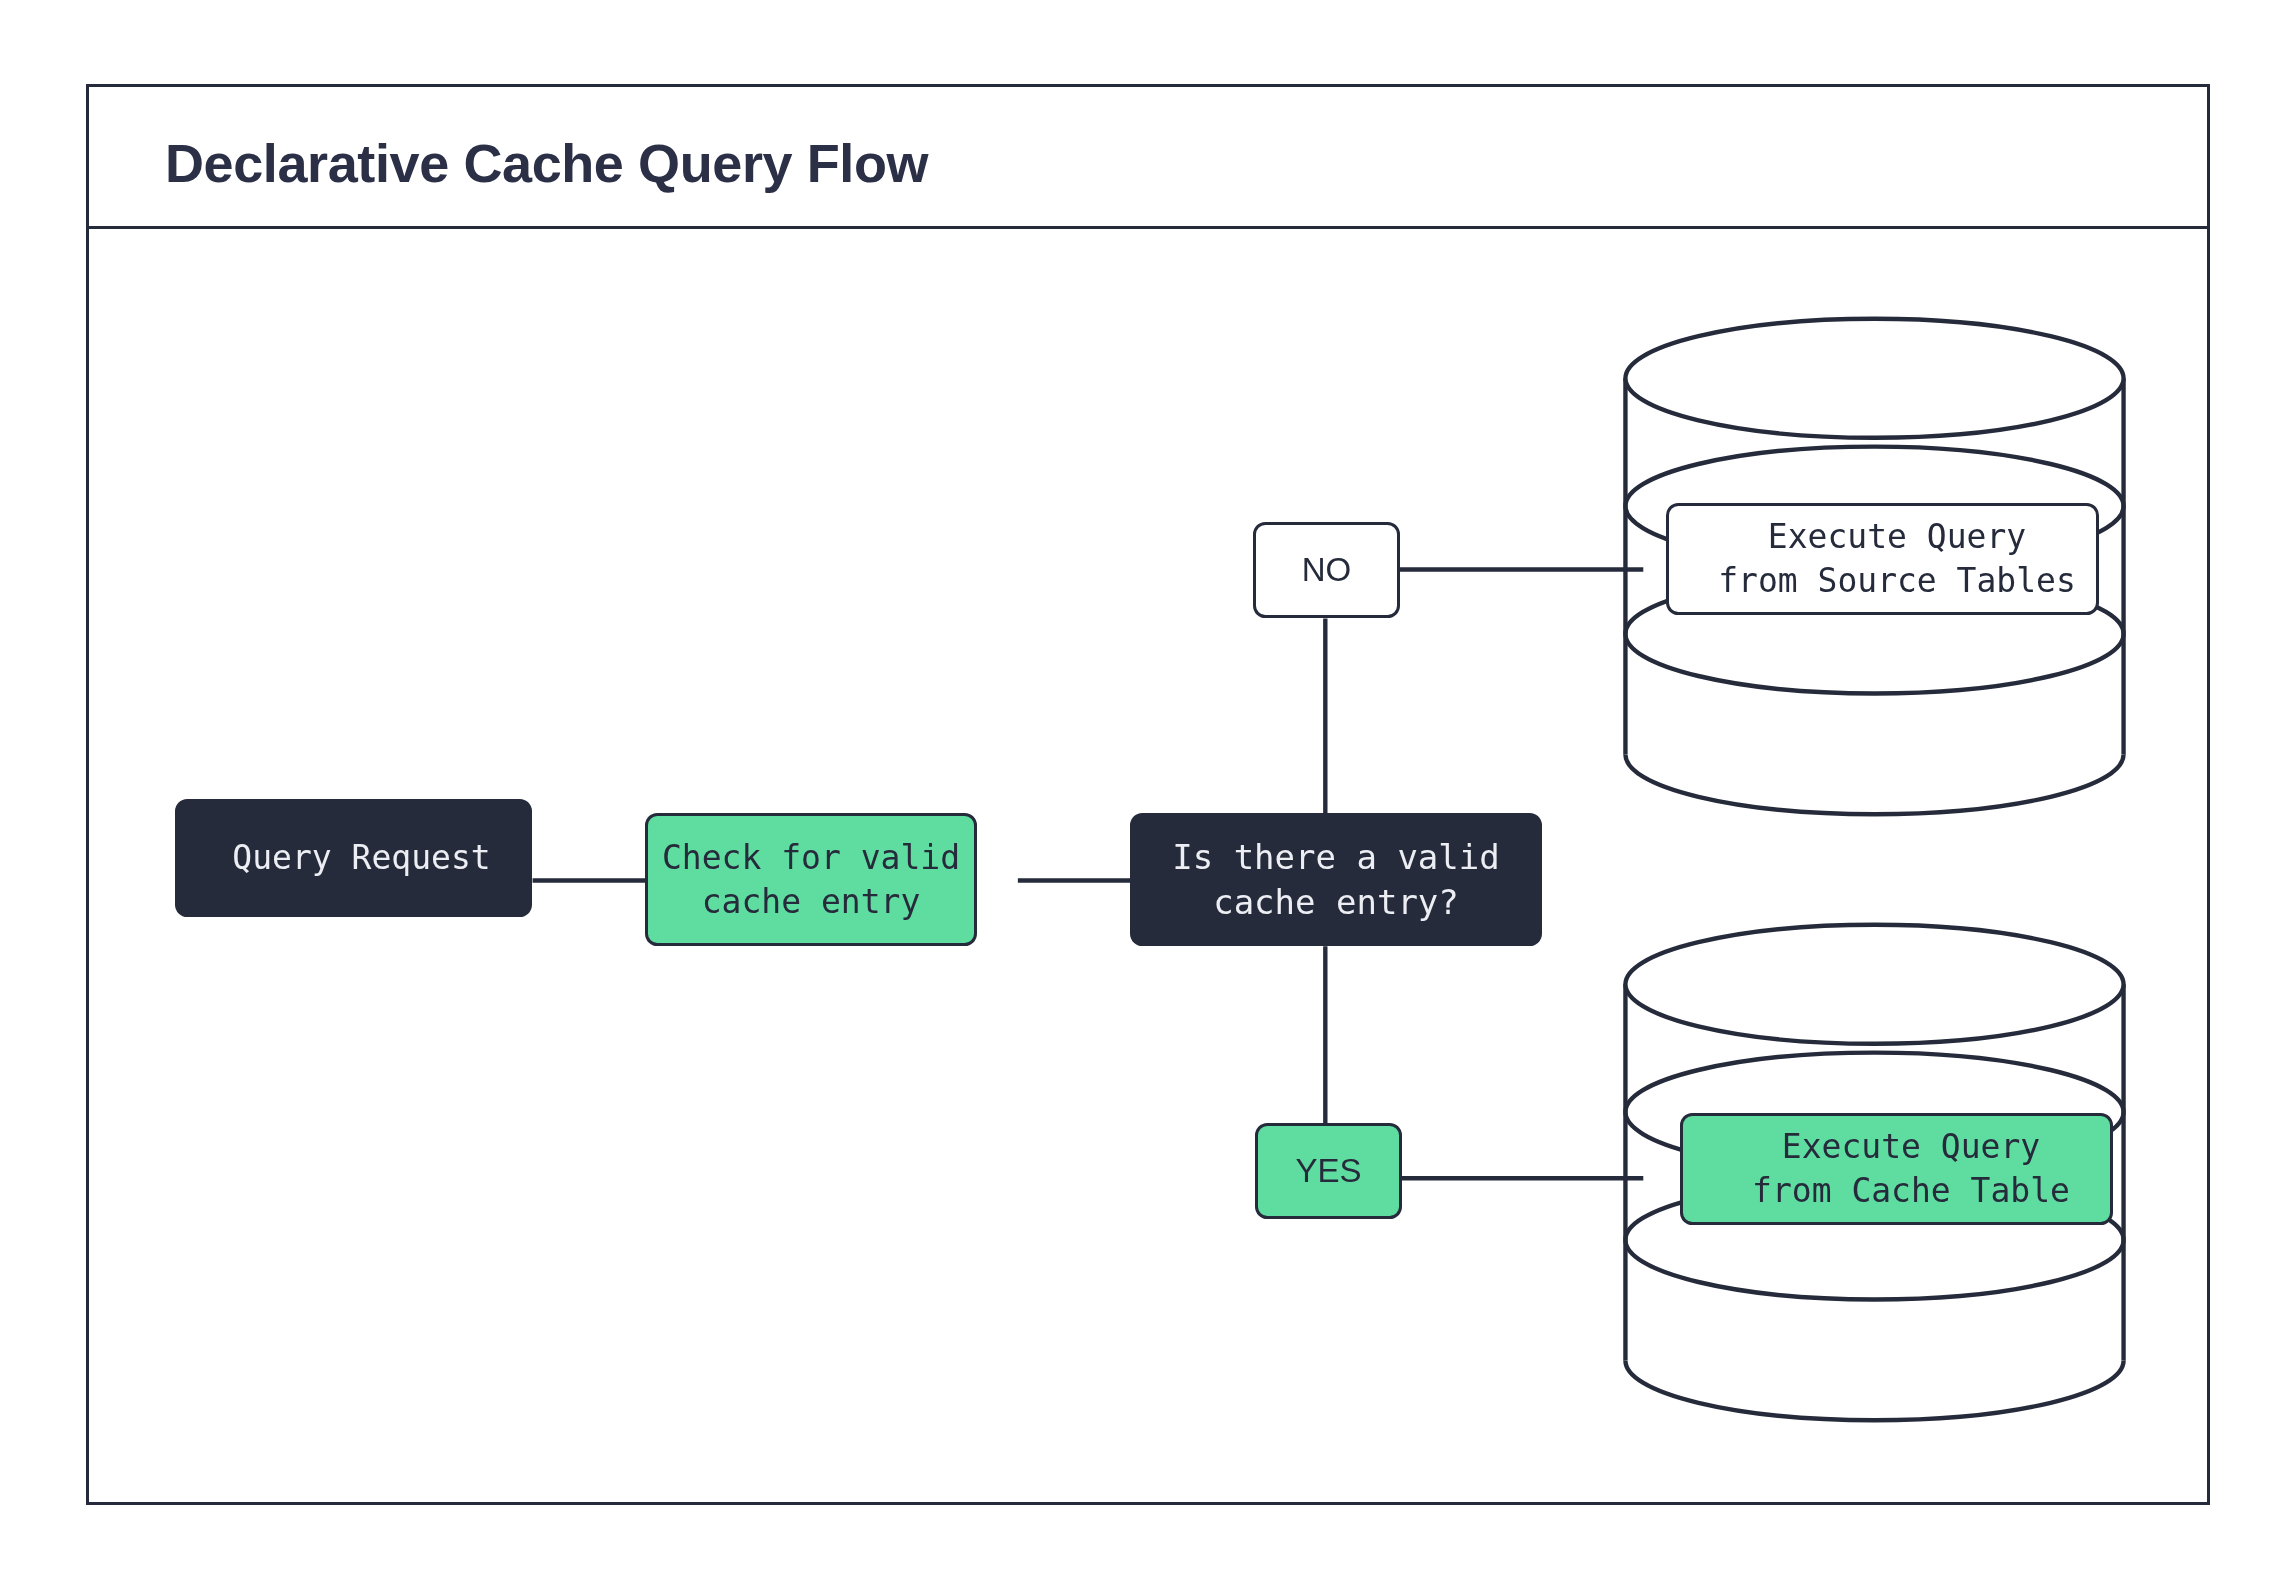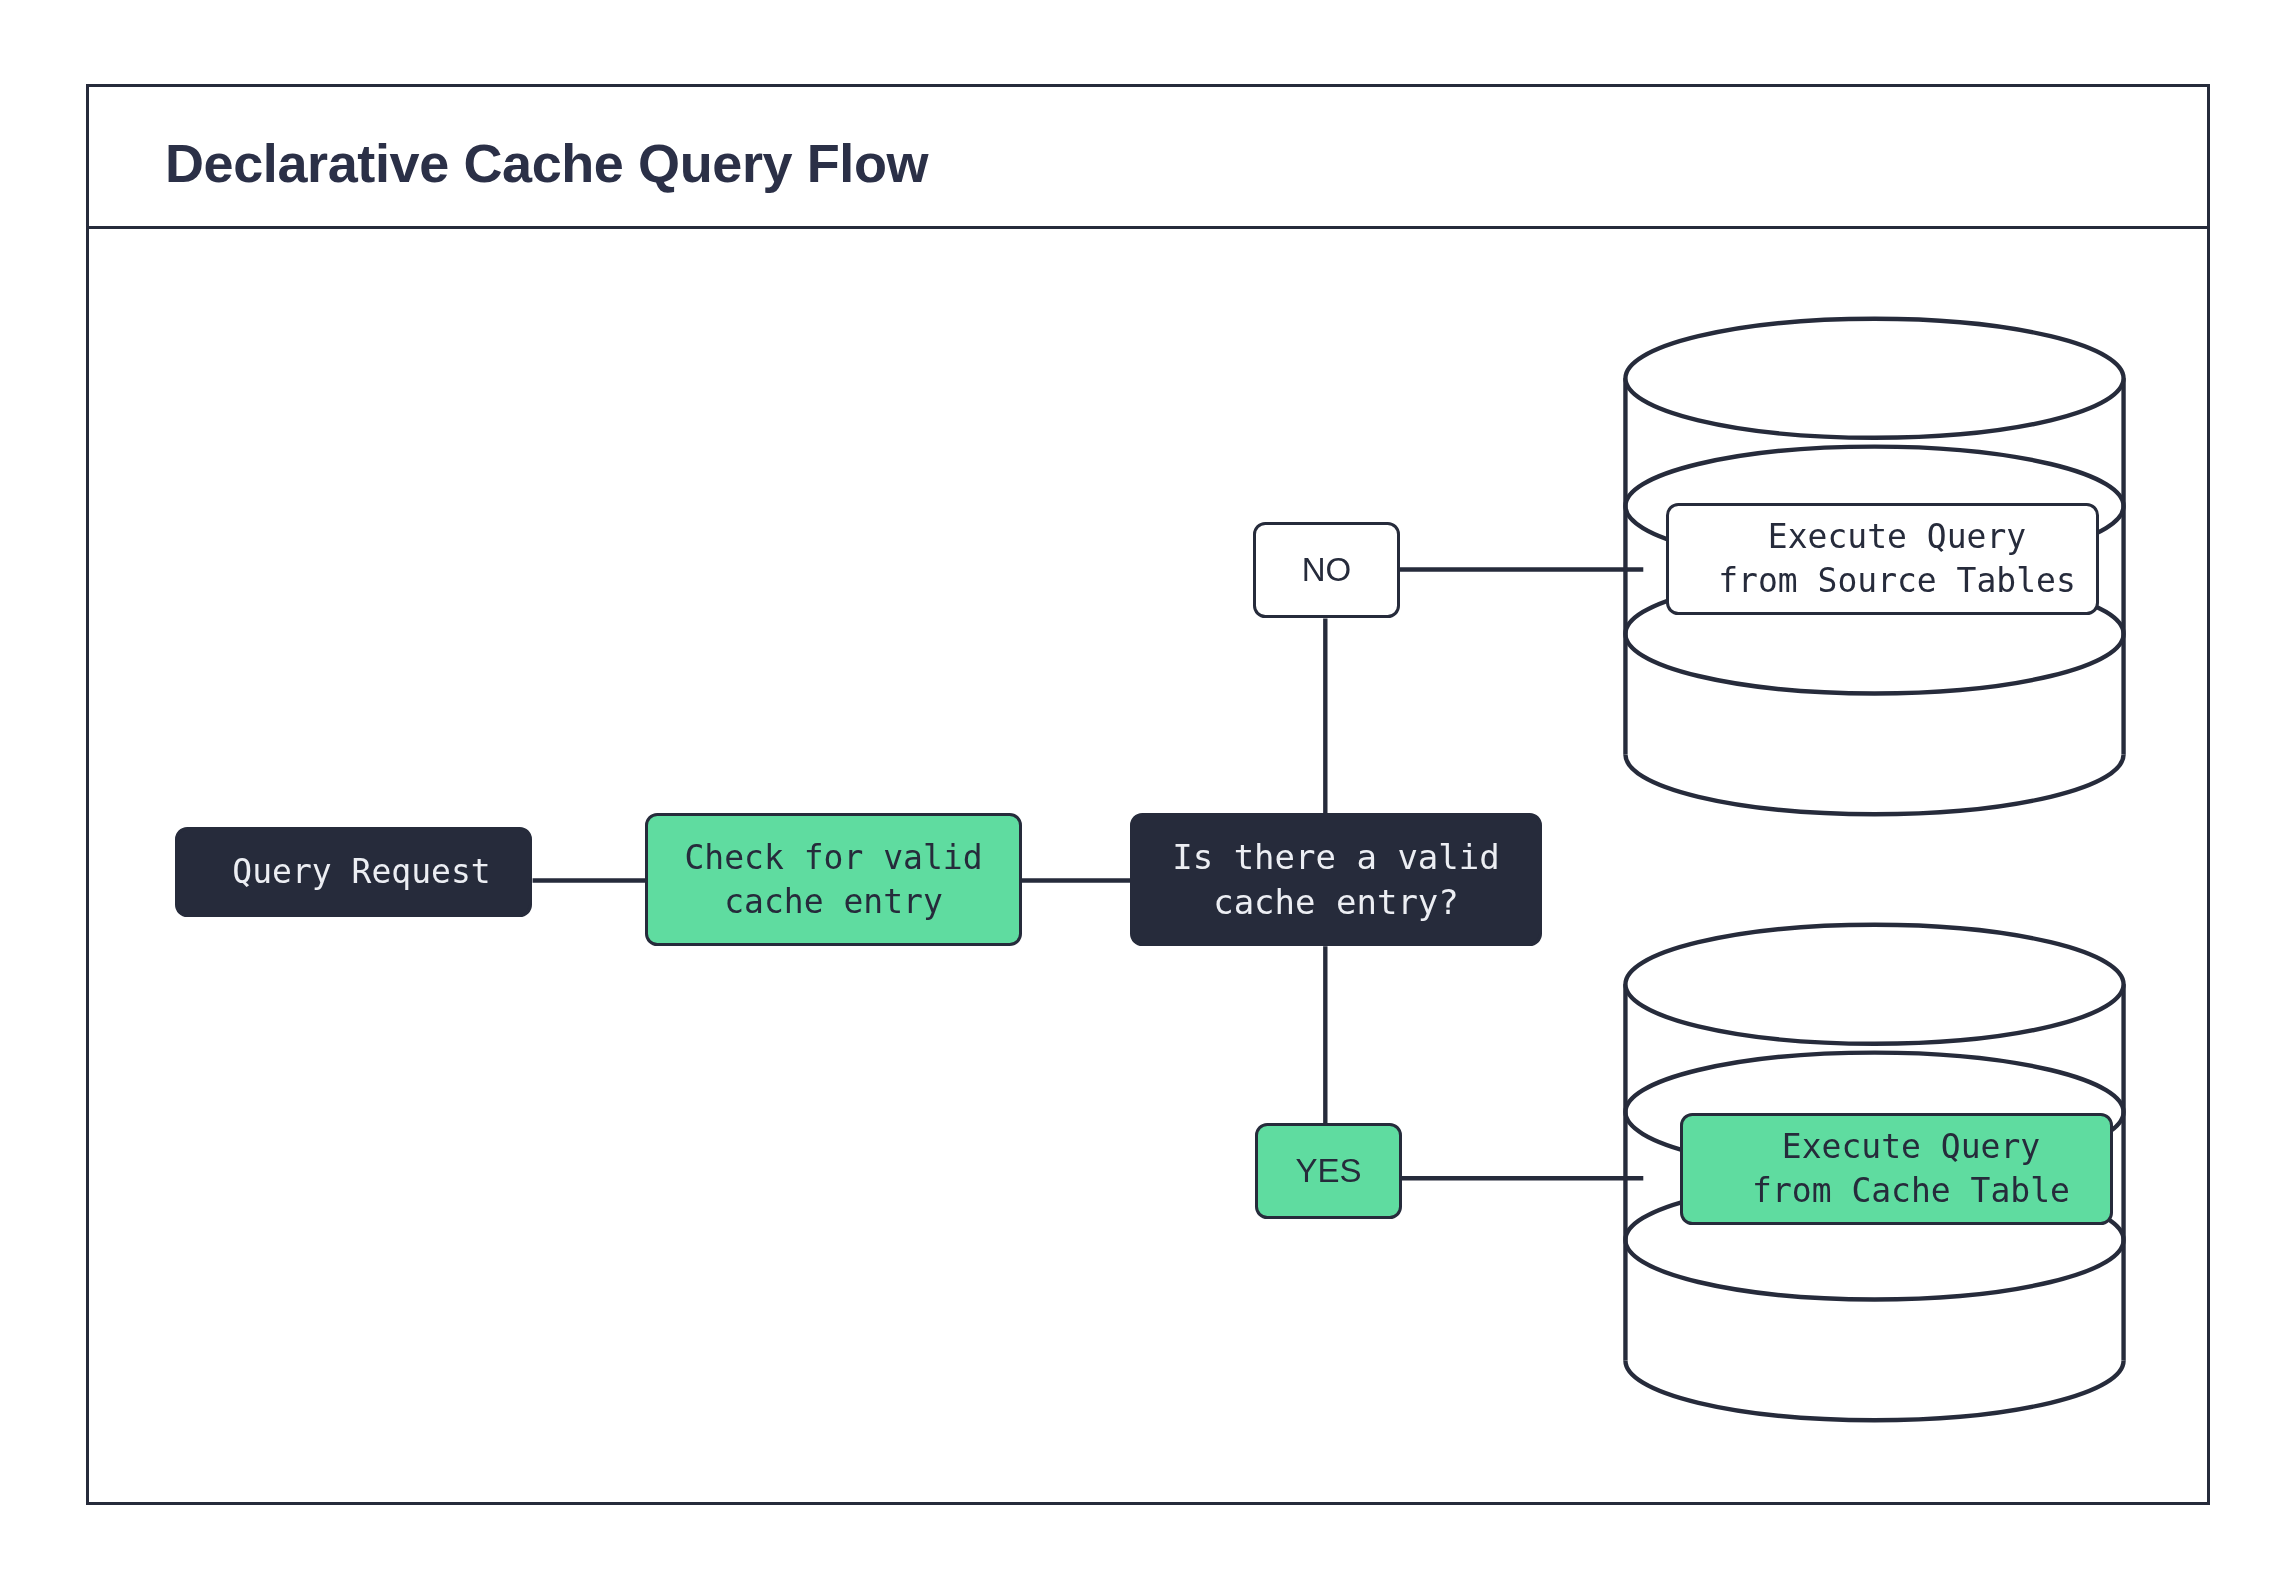--- a/index.html
+++ b/index.html
@@ -83,28 +83,28 @@
     border: 3.5px solid #262b3b;
   }
   .node.green {
     background: #5fdca0;
     color: #262b3b;
     border: 3.5px solid #262b3b;
   }
 
   
   #node-query-request {
-    left: 175px; top: 827px;
-    width: 357px; height: 90px;
+    left: 175px; top: 799px;
+    width: 357px; height: 118px;
     font-size: 33px;
     padding-left: 16px;
   }
   #node-check-cache {
     left: 645px; top: 813px;
-    width: 377px; height: 133px;
+    width: 332px; height: 133px;
     font-size: 33px;
   }
   #node-decision {
     left: 1130px; top: 813px;
     width: 412px; height: 133px;
     font-size: 34px;
   }
 
   
   .branch-label {

